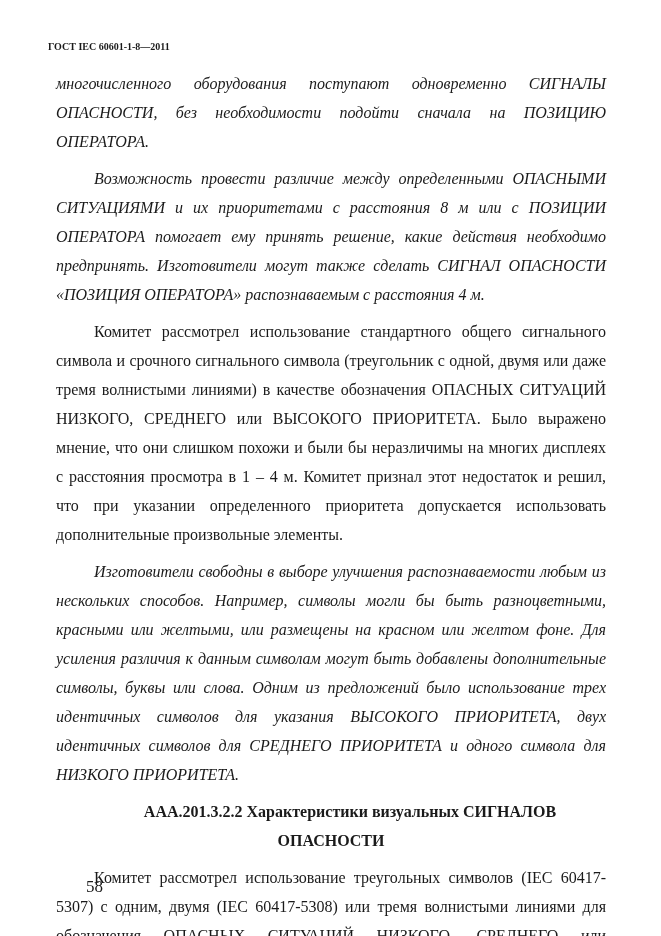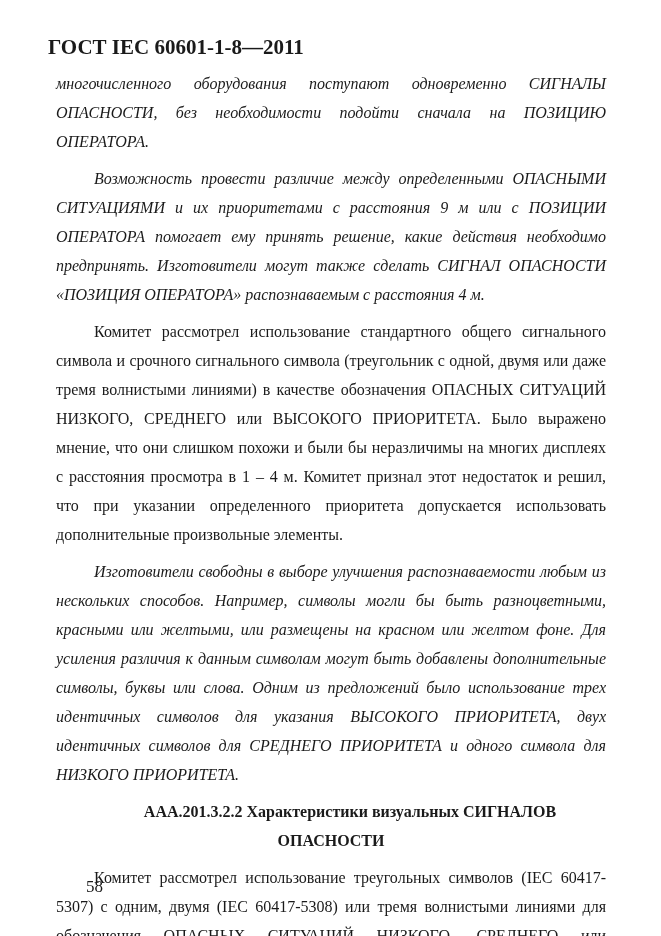--- a/index.html
+++ b/index.html
@@ -15,21 +15,21 @@
     color: #1a1a1a;
     font-family: "Liberation Serif", "DejaVu Serif", serif;
     overflow: hidden;
     box-sizing: border-box;
   }
   .content {
     padding: 38px 47px 0 48px;
   }
   .doc-header {
     font-weight: bold;
-    font-size: 21px;
+    font-size: 10px;
     line-height: 18px;
     margin: 0 0 13px 0;
     text-align: left;
   }
   .para {
     margin: 8px;
     font-size: 16px;
     line-height: 29px;
     text-align: justify;
     text-justify: inter-word;
@@ -54,21 +54,21 @@
 </style>
 </head>
 <body>
 
 <div class="page">
   <div class="content">
     <div class="doc-header">ГОСТ IEC 60601-1-8—2011</div>
 
     <p class="para italic">многочисленного оборудования поступают одновременно СИГНАЛЫ ОПАСНОСТИ, без необходимости подойти сначала на ПОЗИЦИЮ ОПЕРАТОРА.</p>
 
-    <p class="para italic indent">Возможность провести различие между определенными ОПАСНЫМИ СИТУАЦИЯМИ и их приоритетами с расстояния 9 м или с ПОЗИЦИИ ОПЕРАТОРА помогает ему принять решение, какие действия необходимо предпринять. Изготовители могут также сделать СИГНАЛ ОПАСНОСТИ «ПОЗИЦИЯ ОПЕРАТОРА» распознаваемым с расстояния 4 м.</p>
+    <p class="para italic indent">Возможность провести различие между определенными ОПАСНЫМИ СИТУАЦИЯМИ и их приоритетами с расстояния 8 м или с ПОЗИЦИИ ОПЕРАТОРА помогает ему принять решение, какие действия необходимо предпринять. Изготовители могут также сделать СИГНАЛ ОПАСНОСТИ «ПОЗИЦИЯ ОПЕРАТОРА» распознаваемым с расстояния 4 м.</p>
 
     <p class="para indent">Комитет рассмотрел использование стандартного общего сигнального символа и срочного сигнального символа (треугольник с одной, двумя или даже тремя волнистыми линиями) в качестве обозначения ОПАСНЫХ СИТУАЦИЙ НИЗКОГО, СРЕДНЕГО или ВЫСОКОГО ПРИОРИТЕТА. Было выражено мнение, что они слишком похожи и были бы неразличимы на многих дисплеях с расстояния просмотра в 1 – 4 м. Комитет признал этот недостаток и решил, что при указании определенного приоритета допускается использовать дополнительные произвольные элементы.</p>
 
     <p class="para italic indent">Изготовители свободны в выборе улучшения распознаваемости любым из нескольких способов. Например, символы могли бы быть разноцветными, красными или желтыми, или размещены на красном или желтом фоне. Для усиления различия к данным символам могут быть добавлены дополнительные символы, буквы или слова. Одним из предложений было использование трех идентичных символов для указания ВЫСОКОГО ПРИОРИТЕТА, двух идентичных символов для СРЕДНЕГО ПРИОРИТЕТА и одного символа для НИЗКОГО ПРИОРИТЕТА.</p>
 
     <p class="para heading indent">ААА.201.3.2.2 Характеристики визуальных СИГНАЛОВ ОПАСНОСТИ</p>
 
     <p class="para indent">Комитет рассмотрел использование треугольных символов (IEC 60417-5307) с одним, двумя (IEC 60417-5308) или тремя волнистыми линиями для обозначения ОПАСНЫХ СИТУАЦИЙ НИЗКОГО, СРЕДНЕГО или ВЫСОКОГО ПРИОРИТЕТОВ. В некоторых комментариях предполагалось, что такие символы являются слишком схожими и неприемлемыми для различения на многих дисплеях, особенно с расстояния в 4 м.</p>
   </div>
 

